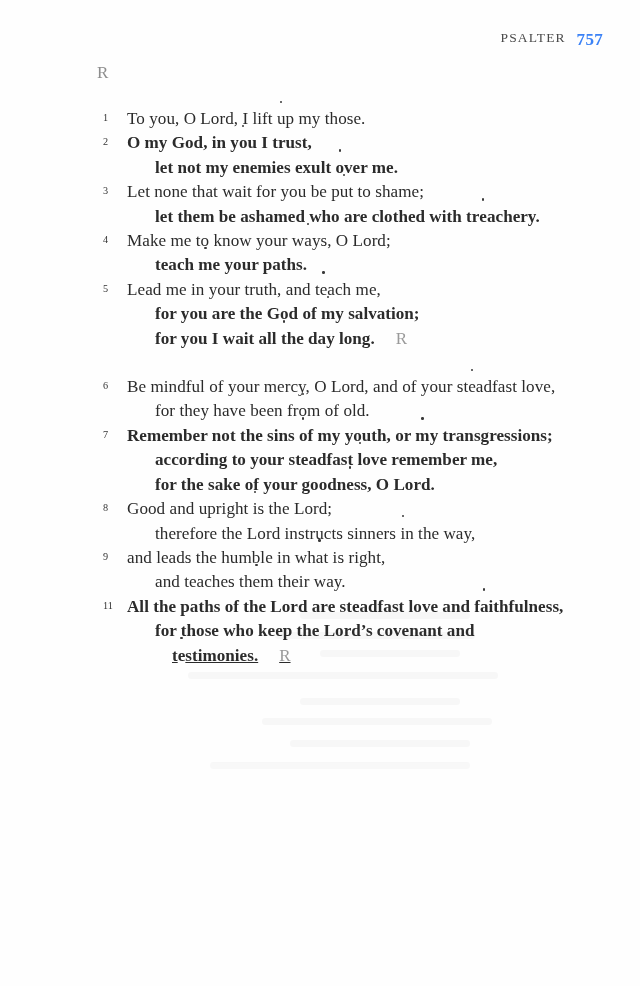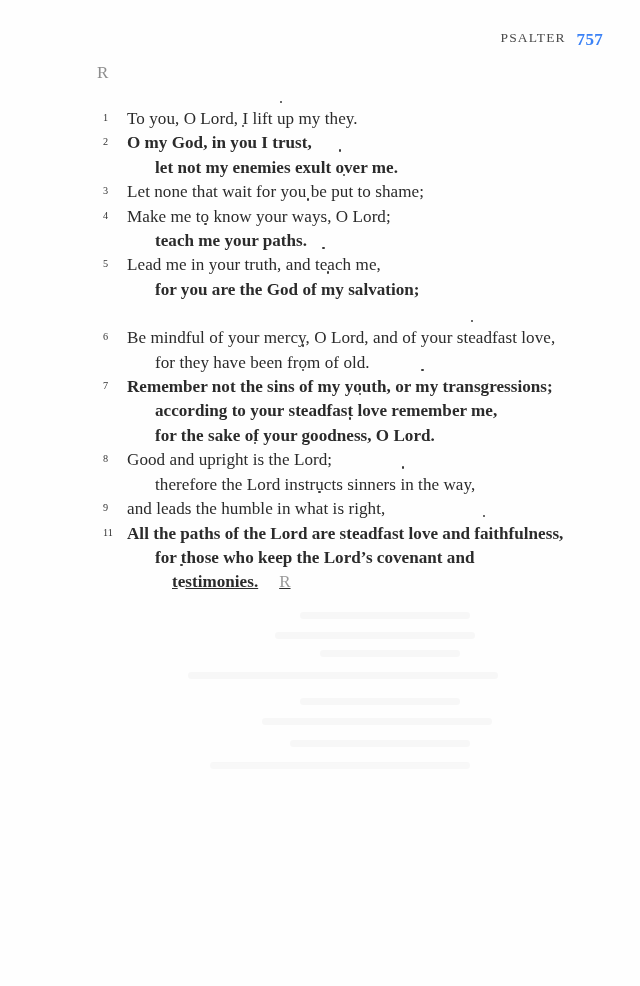--- a/index.html
+++ b/index.html
@@ -151,54 +151,57 @@
   <div class="running-head">
     <span class="book">PSALTER</span>
     <span class="folio">757</span>
   </div>
 
   <div class="psalm">
     <div class="refrain-standalone">R</div>
     <div id="stanza-host">
         <div class="stanza">
           <div class="verse">
-            <div class="line lvl0"><span class="vnum">1</span><span>To you, O Lord, I lift </span><span class="pt">u</span><span>p my they.</span></div>
+            <div class="line lvl0"><span class="vnum">1</span><span>To you, O Lord, I lift </span><span class="pt">u</span><span>p my those.</span></div>
           </div>
           <div class="verse">
             <div class="line lvl0 bold"><span class="vnum">2</span><span>O my God, in y</span><span class="pt">o</span><span>u I trust,</span></div>
             <div class="line lvl1 bold"><span>let not my enemies exult </span><span class="pt">o</span><span>ver me.</span></div>
           </div>
           <div class="verse">
             <div class="line lvl0"><span class="vnum">3</span><span>Let none that wait for you be p</span><span class="pt">u</span><span>t to shame;</span></div>
+            <div class="line lvl1 bold"><span>let them be ashamed who are clothed with tr</span><span class="pt">e</span><span>achery.</span></div>
           </div>
           <div class="verse">
             <div class="line lvl0"><span class="vnum">4</span><span>Make me to know your w</span><span class="pt">a</span><span>ys, O Lord;</span></div>
             <div class="line lvl1 bold"><span>teach </span><span class="pt">m</span><span>e your paths.</span></div>
           </div>
           <div class="verse">
             <div class="line lvl0"><span class="vnum">5</span><span>Lead me in your truth, and t</span><span class="pt">e</span><span>ach me,</span></div>
             <div class="line lvl1 bold"><span>for you are the God of </span><span class="pt">m</span><span>y salvation;</span></div>
+            <div class="line lvl1 bold"><span>for you I wait all </span><span class="pt">t</span><span>he day long.</span><span class="refrain-inline">R</span></div>
           </div>
         </div>
         <div class="stanza break-before">
           <div class="verse">
             <div class="line lvl0"><span class="vnum">6</span><span>Be mindful of your mercy, O Lord, and of your st</span><span class="pt">e</span><span>adfast love,</span></div>
             <div class="line lvl1"><span>for they have been fr</span><span class="pt">o</span><span>m of old.</span></div>
           </div>
           <div class="verse">
             <div class="line lvl0 bold"><span class="vnum">7</span><span>Remember not the sins </span><span class="pt">o</span><span>f my youth, or </span><span class="pt">m</span><span>y transgressions;</span></div>
             <div class="line lvl1 bold"><span>according to your steadfast </span><span class="pt">l</span><span>ove remember me,</span></div>
             <div class="line lvl1 bold"><span>for the sake of your goodn</span><span class="pt">e</span><span>ss, O Lord.</span></div>
           </div>
           <div class="verse">
             <div class="line lvl0"><span class="vnum">8</span><span>Good and upright </span><span class="pt">i</span><span>s the Lord;</span></div>
             <div class="line lvl1"><span>therefore the Lord instructs sinners </span><span class="pt">i</span><span>n the way,</span></div>
           </div>
           <div class="verse">
             <div class="line lvl0"><span class="vnum">9</span><span>and leads the humble in wh</span><span class="pt">a</span><span>t is right,</span></div>
+            <div class="line lvl1"><span>and teaches th</span><span class="pt">e</span><span>m their way.</span></div>
           </div>
           <div class="verse">
             <div class="line lvl0 bold"><span class="vnum">11</span><span>All the paths of the Lord are steadfast love and f</span><span class="pt">a</span><span>ithfulness,</span></div>
             <div class="line lvl1 bold"><span>for those who keep the Lord’s covenant and</span></div>
             <div class="line lvl2 bold"><span>t</span><span class="pt">e</span><span>stimonies.</span><span class="refrain-inline">R</span></div>
           </div>
         </div>
       </div>
   </div>
 

